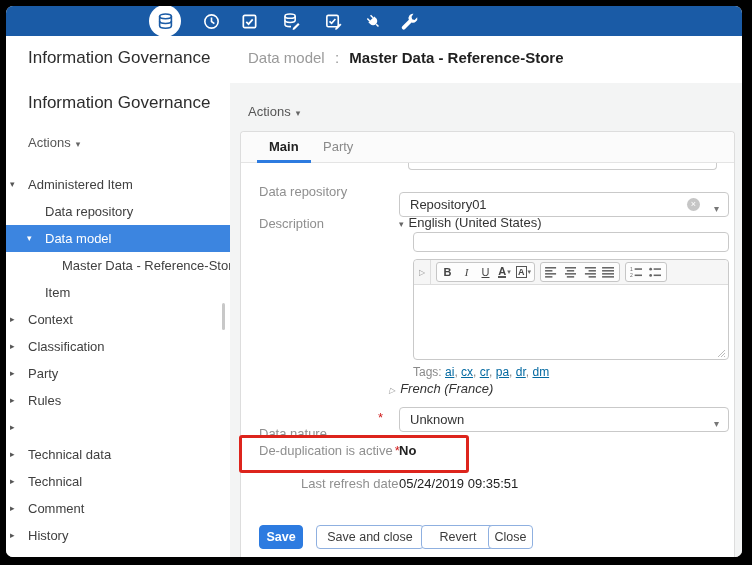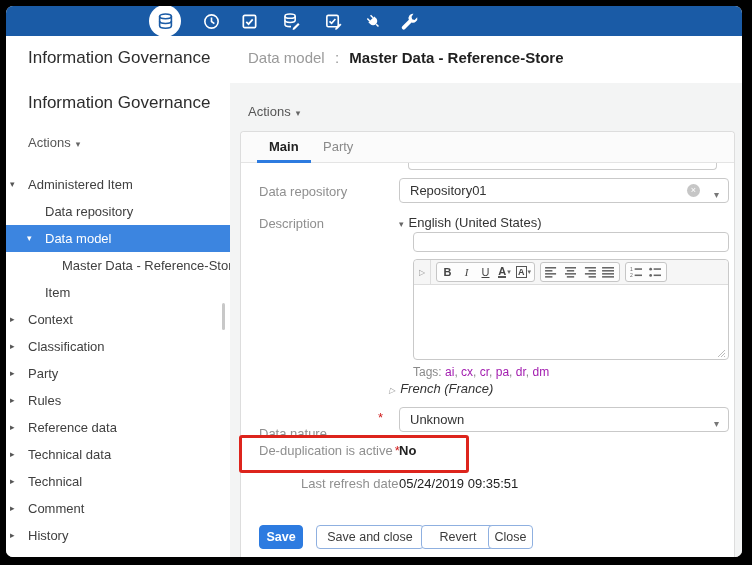--- a/index.html
+++ b/index.html
@@ -78,21 +78,21 @@
   .tb-btn svg{width:13px;height:11px;display:block;fill:#666;}
   .tb-btn .mini-dd{font-size:7px;color:#666;margin-left:1px;}
   .tb-b{font-weight:700;}
   .tb-i{font-style:italic;font-family:"Liberation Serif",serif;}
   .tb-u{text-decoration:underline;}
   .tb-a{font-weight:700;border-bottom:2px solid #555;line-height:10px;}
   .tb-abox{font-weight:700;border:1px solid #555;font-size:9px;padding:0 1px;line-height:10px;}
   .ed-body{height:75px;position:relative;cursor:text;}
   .resize-h{position:absolute;right:2px;bottom:2px;width:9px;height:9px;}
   .tags-line{position:absolute;left:172px;top:233px;font-size:12px;color:#8a8a8a;}
-  .tags-line a{color:#a21caf;cursor:pointer;}
+  .tags-line a{color:#0369a1;text-decoration:underline;cursor:pointer;}
   .french-head{position:absolute;left:148px;top:249px;font-size:13px;color:#333;cursor:pointer;font-style:italic;}
   .french-head .caret{font-size:8px;color:#999;margin-right:5px;}
   .red-box{position:absolute;left:-2px;top:303px;width:224px;height:32px;border:3px solid var(--red);
     border-radius:3px;pointer-events:none;z-index:5;}
   .fvalue{position:absolute;left:158px;font-size:13px;color:#222;}
   .bold-val{font-weight:700;}
   
   .btn{position:absolute;top:393px;height:24px;box-sizing:border-box;border-radius:4px;
     font-size:12.5px;display:flex;align-items:center;justify-content:center;cursor:pointer;
     font-family:"Liberation Sans",sans-serif;}
@@ -201,21 +201,20 @@
         <div class="tree-row lvl0">
           <span class="caret">▸</span>
           <span class="lbl">Party</span>
         </div>
         <div class="tree-row lvl0">
           <span class="caret">▸</span>
           <span class="lbl">Rules</span>
         </div>
         <div class="tree-row lvl0">
           <span class="caret">▸</span>
-          <span class="lbl">Reference data</span>
         </div>
         <div class="tree-row lvl0">
           <span class="caret">▸</span>
           <span class="lbl">Technical data</span>
         </div>
         <div class="tree-row lvl0">
           <span class="caret">▸</span>
           <span class="lbl">Technical</span>
         </div>
         <div class="tree-row lvl0">
@@ -238,21 +237,21 @@
     <div class="card">
       <div class="tabbar">
         <span class="tab active">Main</span>
         <span class="tab inactive">Party</span>
         <span class="tab-underline"></span>
       </div>
 
       <div class="partial-input"></div>
 
       <div class="flabel" style="top:52px;">Data repository</div>
-      <div class="inputbox" style="top:46px;">
+      <div class="inputbox" style="top:60px;">
         <span>Repository01</span>
         <span class="clear-ic">×</span>
         <span class="dd-ic">▾</span>
       </div>
 
       <div class="flabel" style="top:84px;">Description</div>
       <div class="lang-head">
         <span class="caret">▾</span><span>English (United States)</span>
       </div>
       <div class="empty-input"></div>

